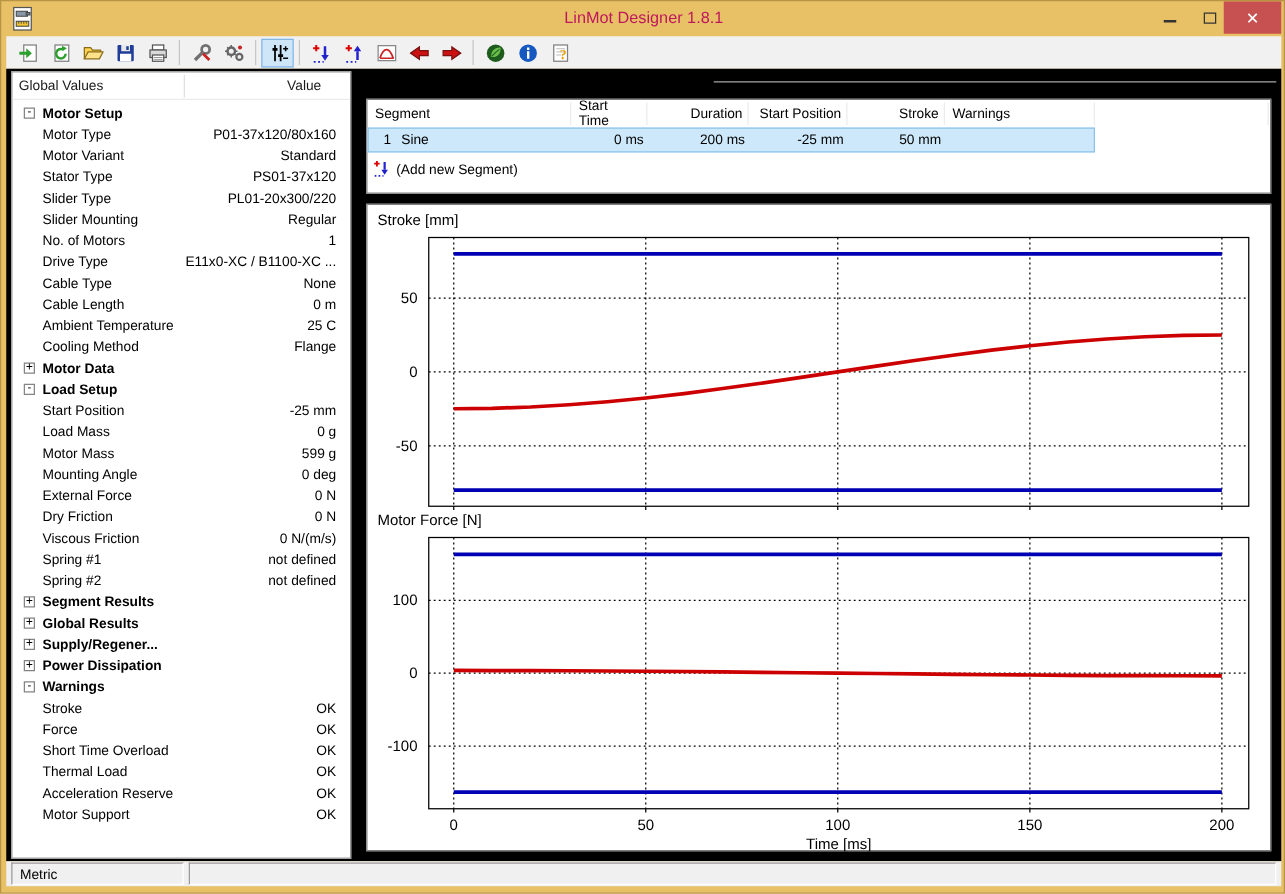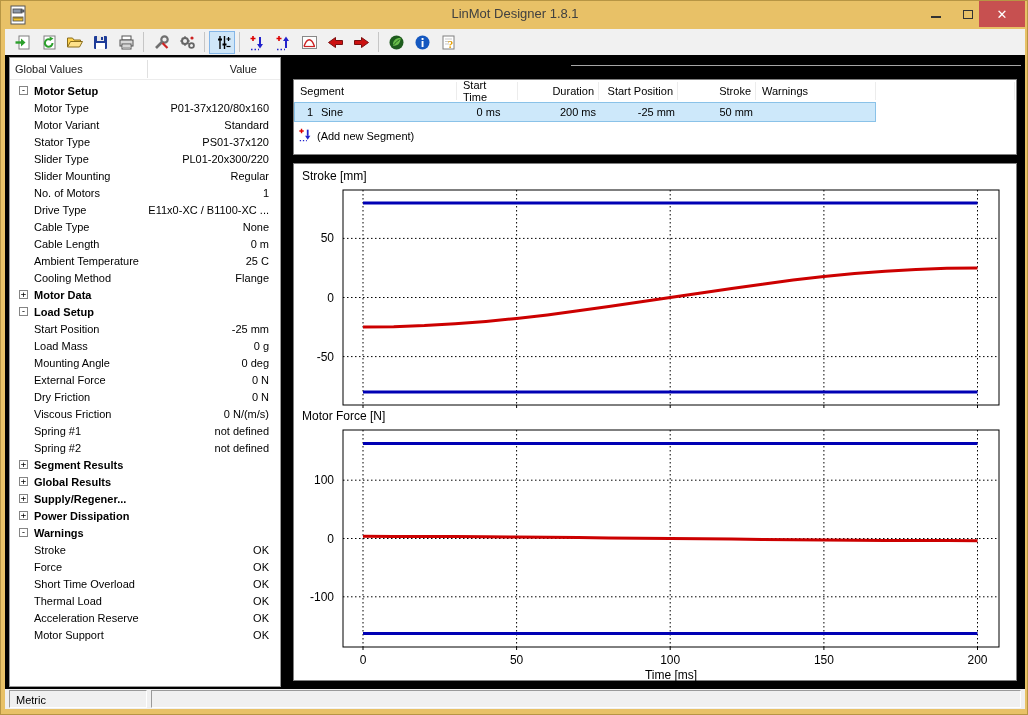--- a/index.html
+++ b/index.html
@@ -6,21 +6,21 @@
   html,body { background:#d9d9d9; }
   body { font-family:"Liberation Sans", sans-serif; }
 
   .window { position:relative; width:1028px; height:715px; background:#e8c167;
             overflow:hidden; border:1px solid #b79544; }
 
   
   .titlebar { position:absolute; left:0; top:0; width:1028px; height:28px; }
   .app-icon { position:absolute; left:7px; top:4px; width:20px; height:20px; }
   .title { position:absolute; left:0; top:5px; width:100%; text-align:center;
-           font-size:13px; color:#404040; }
+           font-size:13px; color:#be185d; }
   .winbtn { position:absolute; top:0; height:26px; display:flex; align-items:center;
             justify-content:center; cursor:default; }
   .btn-min { right:78px; width:30px; }
   .btn-max { right:46px; width:30px; }
   .btn-close { right:4px; width:46px; background:#c75050; color:#fff; font-size:13px; }
   .glyph-min { width:10px; height:2px; background:#333; margin-top:6px; }
   .glyph-max { width:10px; height:9px; border:1.5px solid #333; background:transparent; }
 
   
   .toolbar { position:absolute; left:4px; top:28px; width:1020px; height:26px;
@@ -320,20 +320,25 @@
             <span class="t-label">Start Position</span>
             <span class="t-value">-25 mm</span>
           </div>
           <div class="tree-row">
             <div class="exp-spacer"></div>
             <span class="t-label">Load Mass</span>
             <span class="t-value">0 g</span>
           </div>
           <div class="tree-row">
             <div class="exp-spacer"></div>
+            <span class="t-label">Motor Mass</span>
+            <span class="t-value">599 g</span>
+          </div>
+          <div class="tree-row">
+            <div class="exp-spacer"></div>
             <span class="t-label">Mounting Angle</span>
             <span class="t-value">0 deg</span>
           </div>
           <div class="tree-row">
             <div class="exp-spacer"></div>
             <span class="t-label">External Force</span>
             <span class="t-value">0 N</span>
           </div>
           <div class="tree-row">
             <div class="exp-spacer"></div>
@@ -421,21 +426,21 @@
           <div class="seg-hcell right" style="width: 61px;">Start Time</div>
           <div class="seg-hcell right" style="width: 81px;">Duration</div>
           <div class="seg-hcell right" style="width: 79px;">Start Position</div>
           <div class="seg-hcell right" style="width: 78px;">Stroke</div>
           <div class="seg-hcell" style="width: 120px;">Warnings</div>
           <div class="seg-hcell" style="width: 139px;"></div>
         </div>
       <div id="seg-rows">
           <div class="seg-row selected">
             <div class="seg-cell" style="width: 163px;"><span class="seg-num">1</span><span class="seg-name">Sine</span></div>
-            <div class="seg-cell right" style="width: 61px; text-align: center;">0 ms</div>
+            <div class="seg-cell right" style="width: 61px;">0 ms</div>
             <div class="seg-cell right" style="width: 81px;">200 ms</div>
             <div class="seg-cell right" style="width: 79px;">-25 mm</div>
             <div class="seg-cell right" style="width: 78px;">50 mm</div>
             <div class="seg-cell" style="width: 120px;"></div>
           </div>
         </div>
       <div class="add-row">
         <svg width="15" height="15" viewBox="0 0 17 17">
           <path d="M4 2 v5 M1.5 4.5 h5" stroke="#dd0000" stroke-width="1.6"></path>
           <path d="M11 3 v7" stroke="#2222cc" stroke-width="2"></path>

